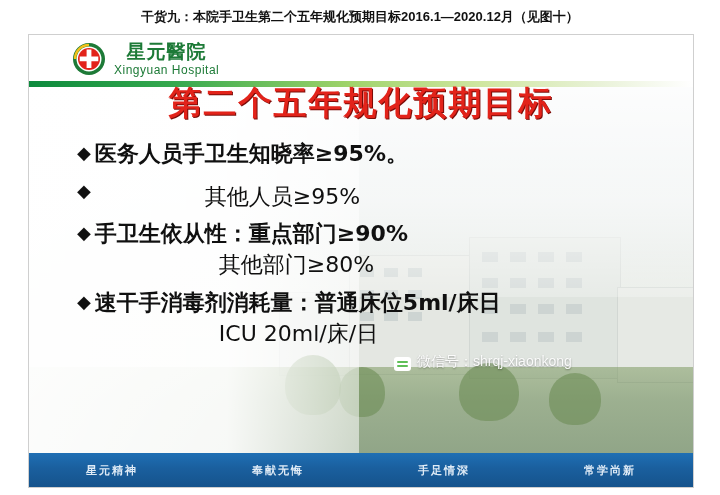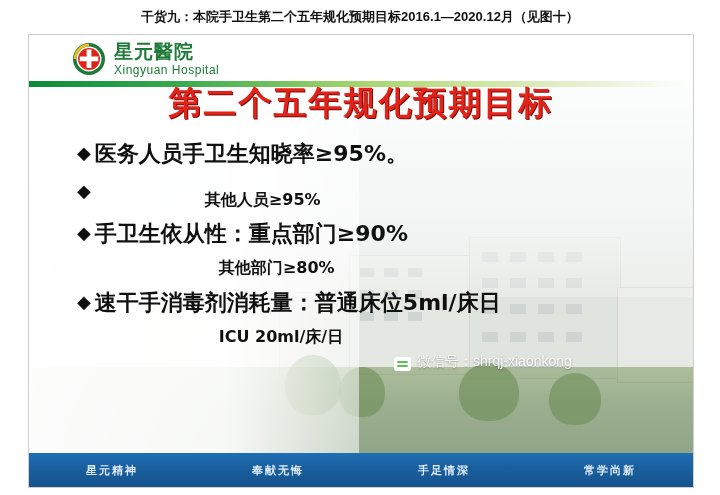--- a/index.html
+++ b/index.html
@@ -29,21 +29,21 @@
     overflow:hidden;
   }
 
   
   .header{
     position:absolute;left:0;top:0;width:664px;height:52px;
     background:#ffffff;
   }
   .logo{
     position:absolute;left:42px;top:6px;
-    display:flex;align-items:center;gap:7px;
+    display:flex;align-items:center;gap:7px;text-align:center;
   }
   .logo-mark{
     position:relative;width:36px;height:36px;
   }
   .hosp-name{
     display:flex;flex-direction:column;justify-content:center;line-height:1;
   }
   .hosp-cn{
     font-size:19px;font-weight:bold;color:#1d7a37;letter-spacing:1px;
     font-family:"DejaVu Sans","Liberation Sans",sans-serif;
@@ -104,21 +104,21 @@
   .bl{
     display:flex;align-items:flex-start;
     font-size:22px;font-weight:bold;line-height:1.17;
     margin-bottom:12px;
   }
   .dia{
     font-size:18px;margin-right:4px;line-height:1.35;
   }
   .bl-lines{display:flex;flex-direction:column;}
   .sub{
-    font-size:16px;font-weight:bold;margin-left:96px;margin-top:12px;
+    font-size:22px;font-weight:normal;margin-left:96px;margin-top:5px;
   }
   .sub.s2{margin-left:110px;}
   .sub.s3{margin-left:124px;}
 
   
   .watermark{
     position:absolute;left:365px;top:318px;
     display:flex;align-items:flex-end;gap:6px;
     color:rgba(255,255,255,.92);
     font-size:14px;

